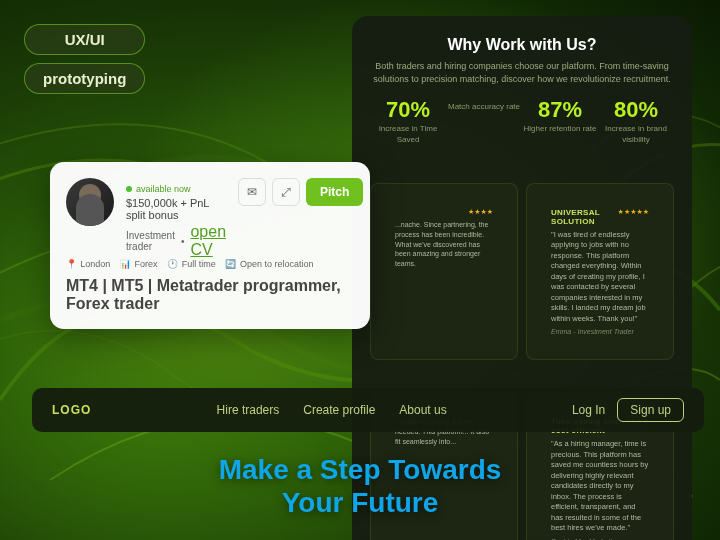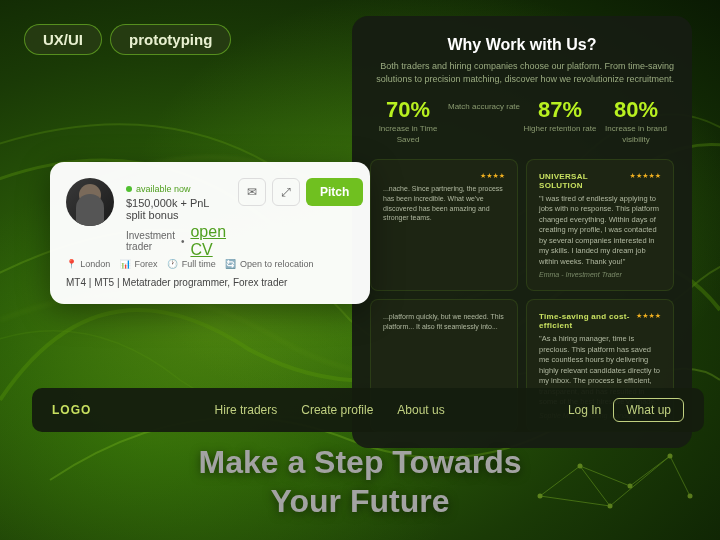--- a/index.html
+++ b/index.html
@@ -38,21 +38,21 @@
       height: 100%;
       opacity: 0.6;
     }
 
     
     .badges {
       position: absolute;
       top: 24px;
       left: 24px;
       display: flex;
-      flex-direction: row;
+      flex-direction: column;
       gap: 8px;
       z-index: 10;
       text-align: center;
     }
     .badge {
       background: rgba(40, 60, 20, 0.85);
       border: 1.5px solid rgba(120, 200, 40, 0.6);
       border-radius: 24px;
       padding: 6px 18px;
       font-size: 15px;
@@ -75,21 +75,21 @@
     .why-title {
       color: #ffffff;
       font-size: 16px;
       font-weight: 700;
       text-align: center;
       margin-bottom: 6px;
     }
     .why-subtitle {
       color: #9aab80;
       font-size: 9px;
-      text-align: right;
+      text-align: center;
       line-height: 1.4;
       margin-bottom: 14px;
     }
     .stats-row {
       display: flex;
       justify-content: space-around;
       margin-bottom: 14px;
     }
     .stat-item {
       text-align: center;
@@ -108,22 +108,23 @@
       line-height: 1.3;
     }
     .testimonials-grid {
       display: grid;
       grid-template-columns: 1fr 1fr;
       gap: 8px;
     }
     .testimonial-card {
       background: rgba(30, 38, 20, 0.9);
       border-radius: 8px;
-      padding: 12px;
+      padding: 24px;
       border: 1px solid rgba(80, 120, 30, 0.3);
+      margin-top: 24px;
     }
     .testimonial-header {
       display: flex;
       justify-content: space-between;
       align-items: flex-start;
       margin-bottom: 4px;
     }
     .testimonial-tag {
       font-size: 8px;
       font-weight: 700;
@@ -271,23 +272,23 @@
     }
     .meta-item {
       display: flex;
       align-items: center;
       gap: 3px;
     }
     .meta-icon {
       font-size: 9px;
     }
     .profile-tags {
-      font-size: 10px;
+      font-size: 16px;
       color: #444;
-      font-weight: 400;
+      font-weight: 700;
     }
 
     
     .navbar {
       position: absolute;
       bottom: 108px;
       left: 32px;
       right: 16px;
       background: rgba(20, 28, 14, 0.95);
       border-radius: 10px;
@@ -335,23 +336,23 @@
     
     .tagline {
       position: absolute;
       bottom: 20px;
       left: 0;
       right: 0;
       text-align: center;
       z-index: 10;
     }
     .tagline-text {
-      font-size: 32px;
+      font-size: 28px;
       font-weight: 800;
-      color: #a3a3a3;
+      color: #0ea5e9;
       line-height: 1.2;
       text-shadow: 0 2px 10px rgba(0,0,0,0.5);
     }
 
     
     .network-graphic {
       position: absolute;
       bottom: 10px;
       right: 20px;
       opacity: 0.4;
@@ -489,21 +490,21 @@
 
 <div class="navbar">
   <div class="nav-logo">LOGO</div>
   <div class="nav-links">
     <span class="nav-link">Hire traders</span>
     <span class="nav-link">Create profile</span>
     <span class="nav-link">About us</span>
   </div>
   <div class="nav-right">
     <span class="log-in">Log In</span>
-    <button class="sign-up">What up</button>
+    <button class="sign-up">Sign up</button>
   </div>
 </div>
 
 <div class="network-graphic">
   <svg width="180" height="90" viewBox="0 0 180 90">
     <line x1="20" y1="60" x2="60" y2="30" stroke="#a0e030" stroke-width="0.8"></line>
     <line x1="60" y1="30" x2="110" y2="50" stroke="#a0e030" stroke-width="0.8"></line>
     <line x1="110" y1="50" x2="150" y2="20" stroke="#a0e030" stroke-width="0.8"></line>
     <line x1="150" y1="20" x2="170" y2="60" stroke="#a0e030" stroke-width="0.8"></line>
     <line x1="60" y1="30" x2="90" y2="70" stroke="#a0e030" stroke-width="0.8"></line>

